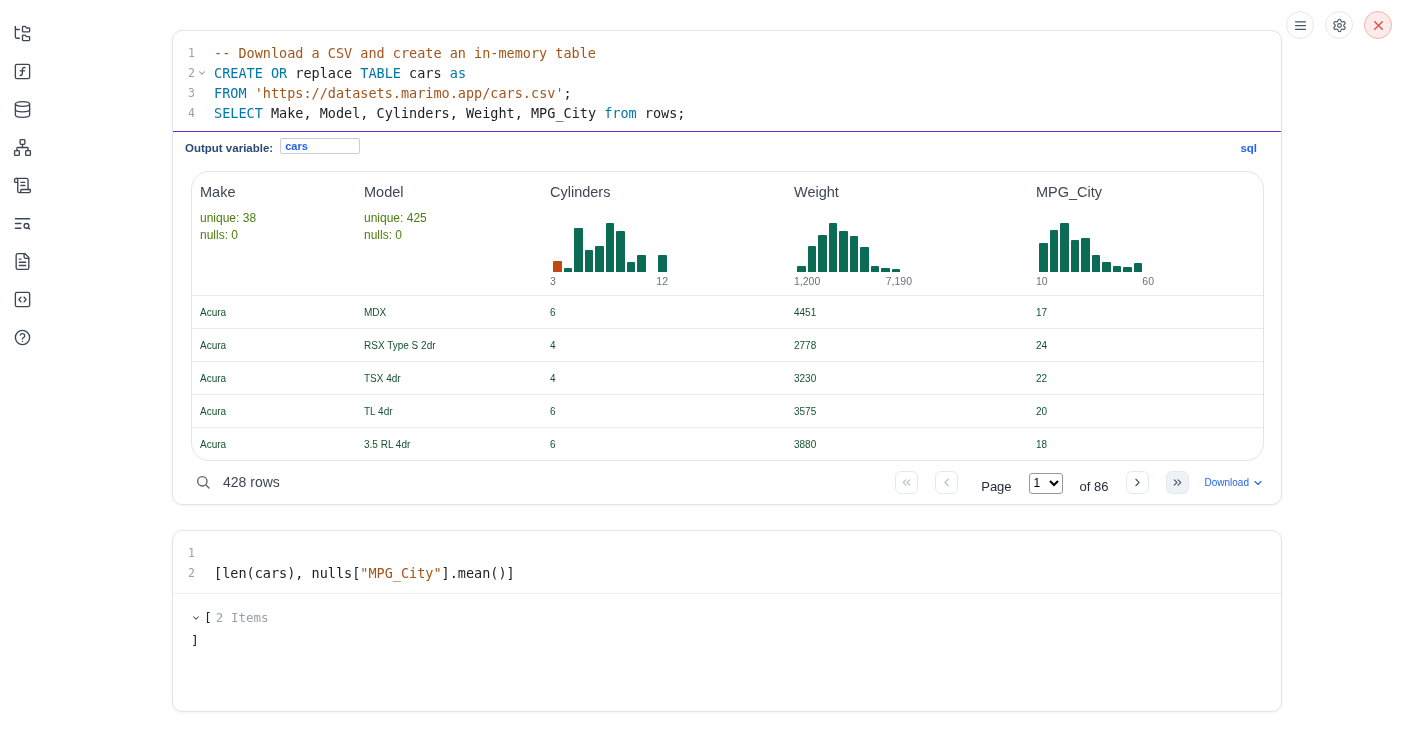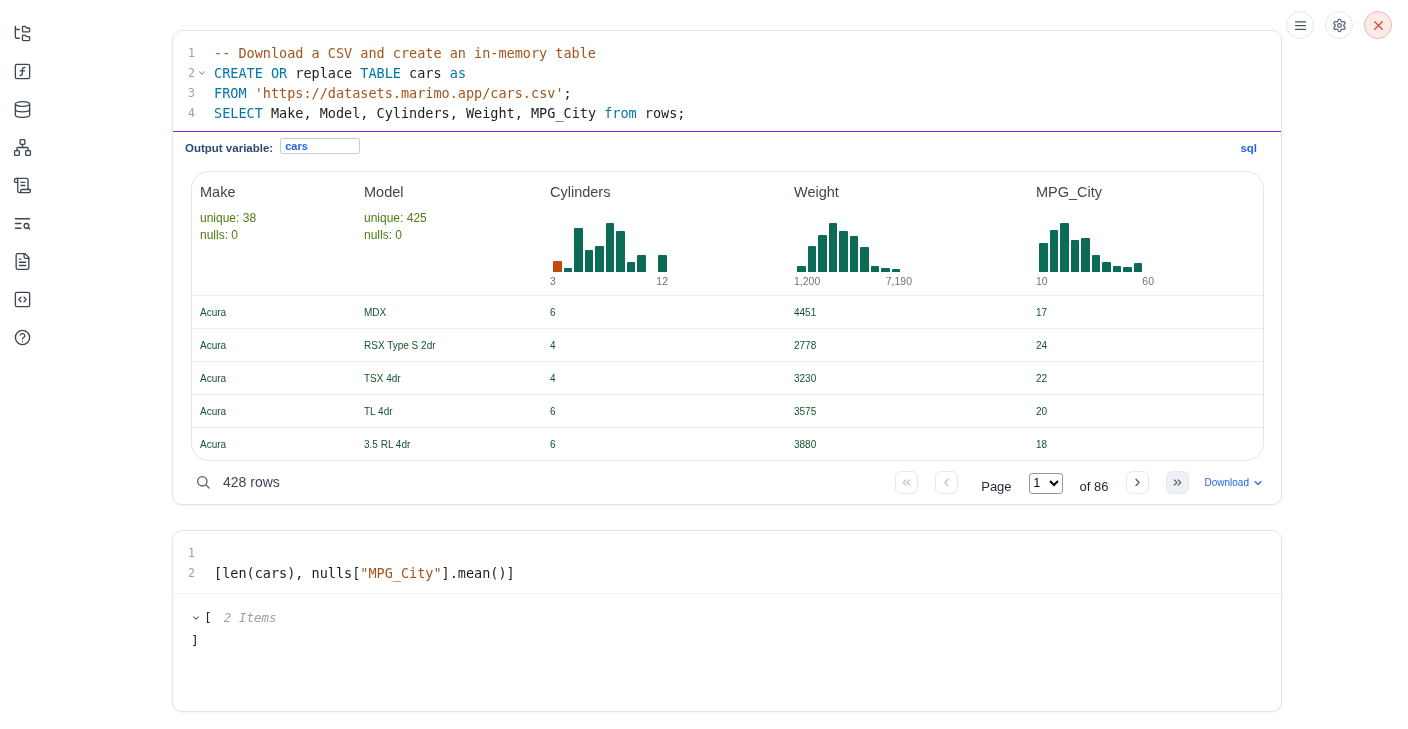--- a/index.html
+++ b/index.html
@@ -66,21 +66,21 @@
   .page-select{height:21px;min-width:34px;border:1px solid #8f9aa8;border-radius:3px;font-size:12px;background:#fff;font-family:"Liberation Sans",sans-serif}
   .download{margin-left:16px;display:flex;align-items:center;gap:3px;color:#2563eb;font-size:10px;cursor:pointer}
   .download svg{width:12px;height:12px;margin-top:2px}
 
   
   #cell2 .code{border-bottom:1px solid #eceef1;padding-bottom:10px}
   .tree{padding:13px 18px 0;font-family:"DejaVu Sans Mono",monospace;font-size:13px;line-height:22.5px;color:#1f2430}
   .tree-line{display:flex;align-items:center}
   .tree-chev{color:#454c57;display:flex;margin-right:3px;cursor:pointer}
   .tree-chev svg{width:10px;height:10px}
-  .tree-items{font-style:italic;color:#9aa1ab;margin-left:12px;font-size:12.5px}
+  .tree-items{color:#9aa1ab;margin-left:4px;font-size:12.5px}
   .tree-entry{padding-left:37px}
   .tree-key{color:#0e7490}
   .tree-colon{color:#1f2430}
   .tree-val{color:#1f2430;margin-left:8px}
 </style>
 </head>
 <body>
 
 <div class="sidebar">
   <button class="side-btn" title="">

